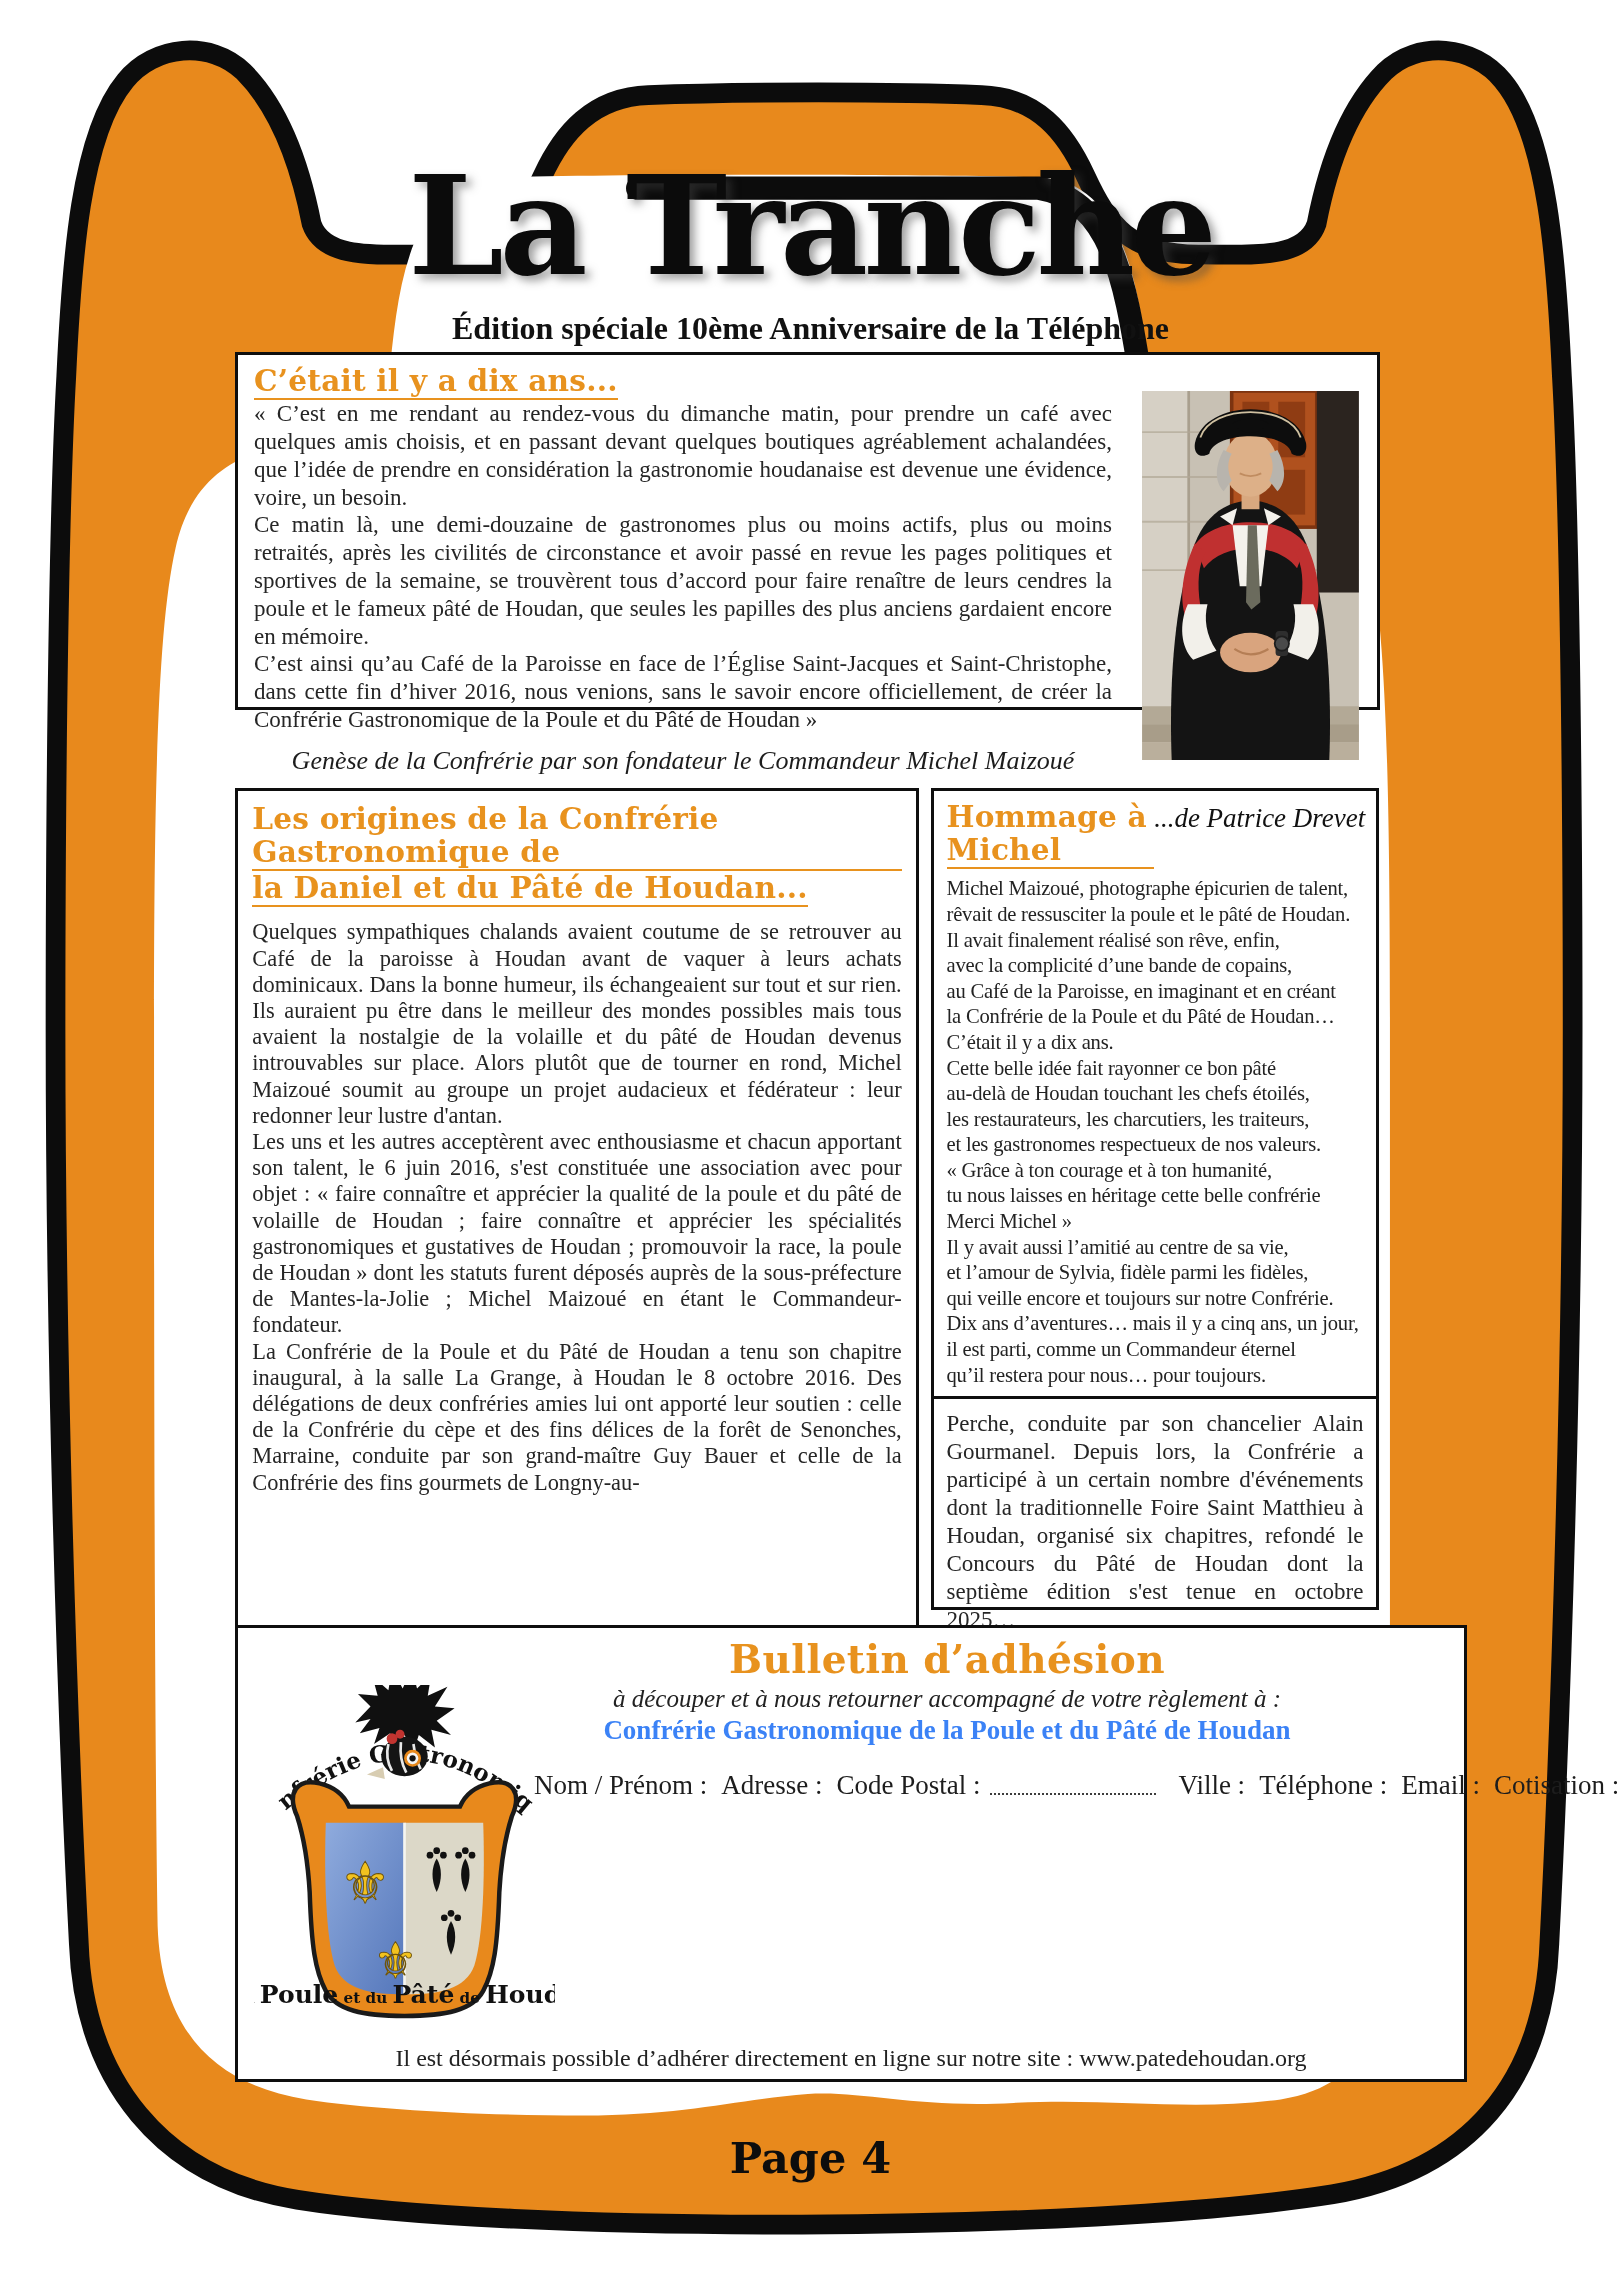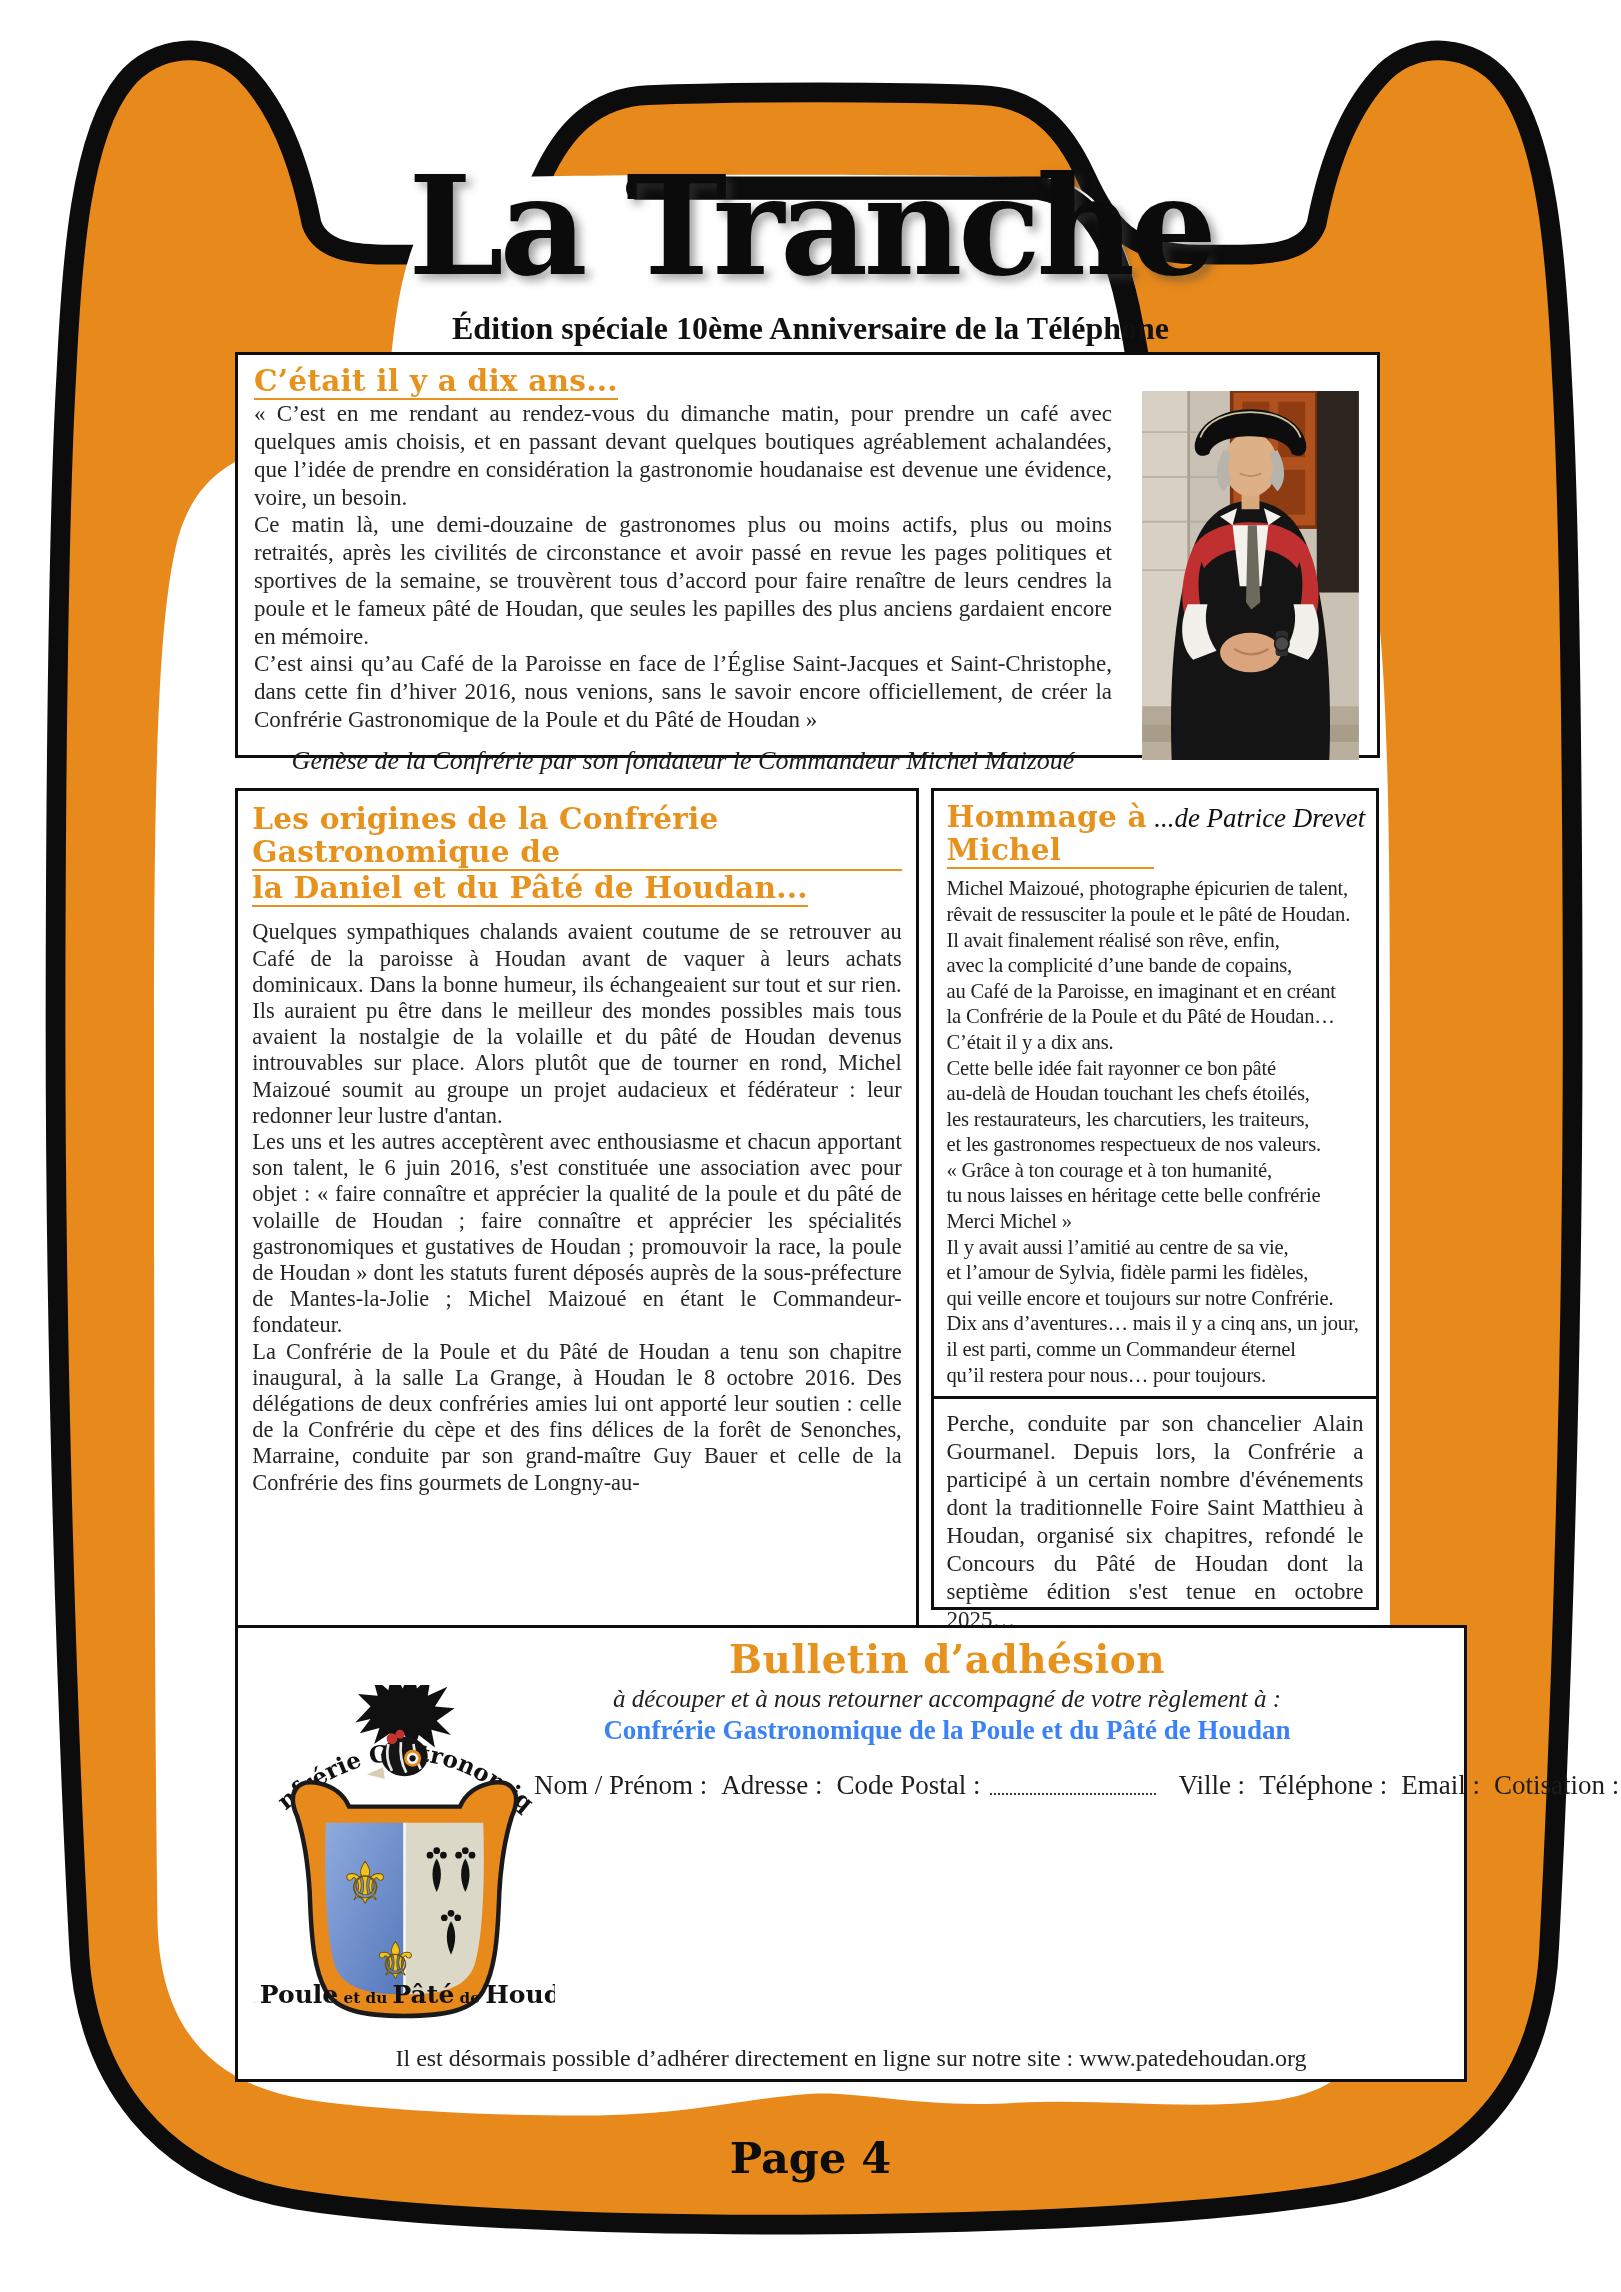--- a/index.html
+++ b/index.html
@@ -11,21 +11,21 @@
 
   
   .masthead-title{left:0;top:158px;width:100%;text-align:center;
     font-family:"DejaVu Serif",serif;font-weight:700;font-size:136px;line-height:1;
     letter-spacing:-4.5px;color:#0b0b0b;text-shadow:5.4px 5.4px 8px rgba(70,70,70,.5);}
   .masthead-subtitle{left:0;top:310px;width:100%;text-align:center;
     font-weight:700;font-size:32px;color:#111;}
 
   
   .box{position:absolute;z-index:2;background:#fff;border:3.6px solid #0e0e0e;box-sizing:border-box;}
-  .box1{left:235px;top:352px;width:1145px;height:406px;padding:9px 16px;}
+  .box1{left:235px;top:352px;width:1145px;height:358px;padding:9px 16px;}
   .box2{left:235px;top:788px;width:684px;height:1058px;padding:10.7px 14.3px;}
   .box3{left:931px;top:788px;width:448px;height:700px;padding:9px 10.7px 7.2px 12.5px;}
   .box4{left:931px;top:1396px;width:448px;height:214px;padding:10.7px 12.5px;}
   .box5{left:235px;top:1625px;width:1232px;height:457px;}
 
   .h-orange{display:inline-block;font-family:"DejaVu Serif",serif;font-weight:700;
     color:#E8921E;font-size:29.6px;line-height:1.12;border-bottom:2.7px solid #E8921E;
     padding-bottom:0.9px;letter-spacing:0.2px;}
   .body-just{text-align:justify;}
   .box1 .article-text{padding-right:249px;font-size:23px;line-height:1.21;}

